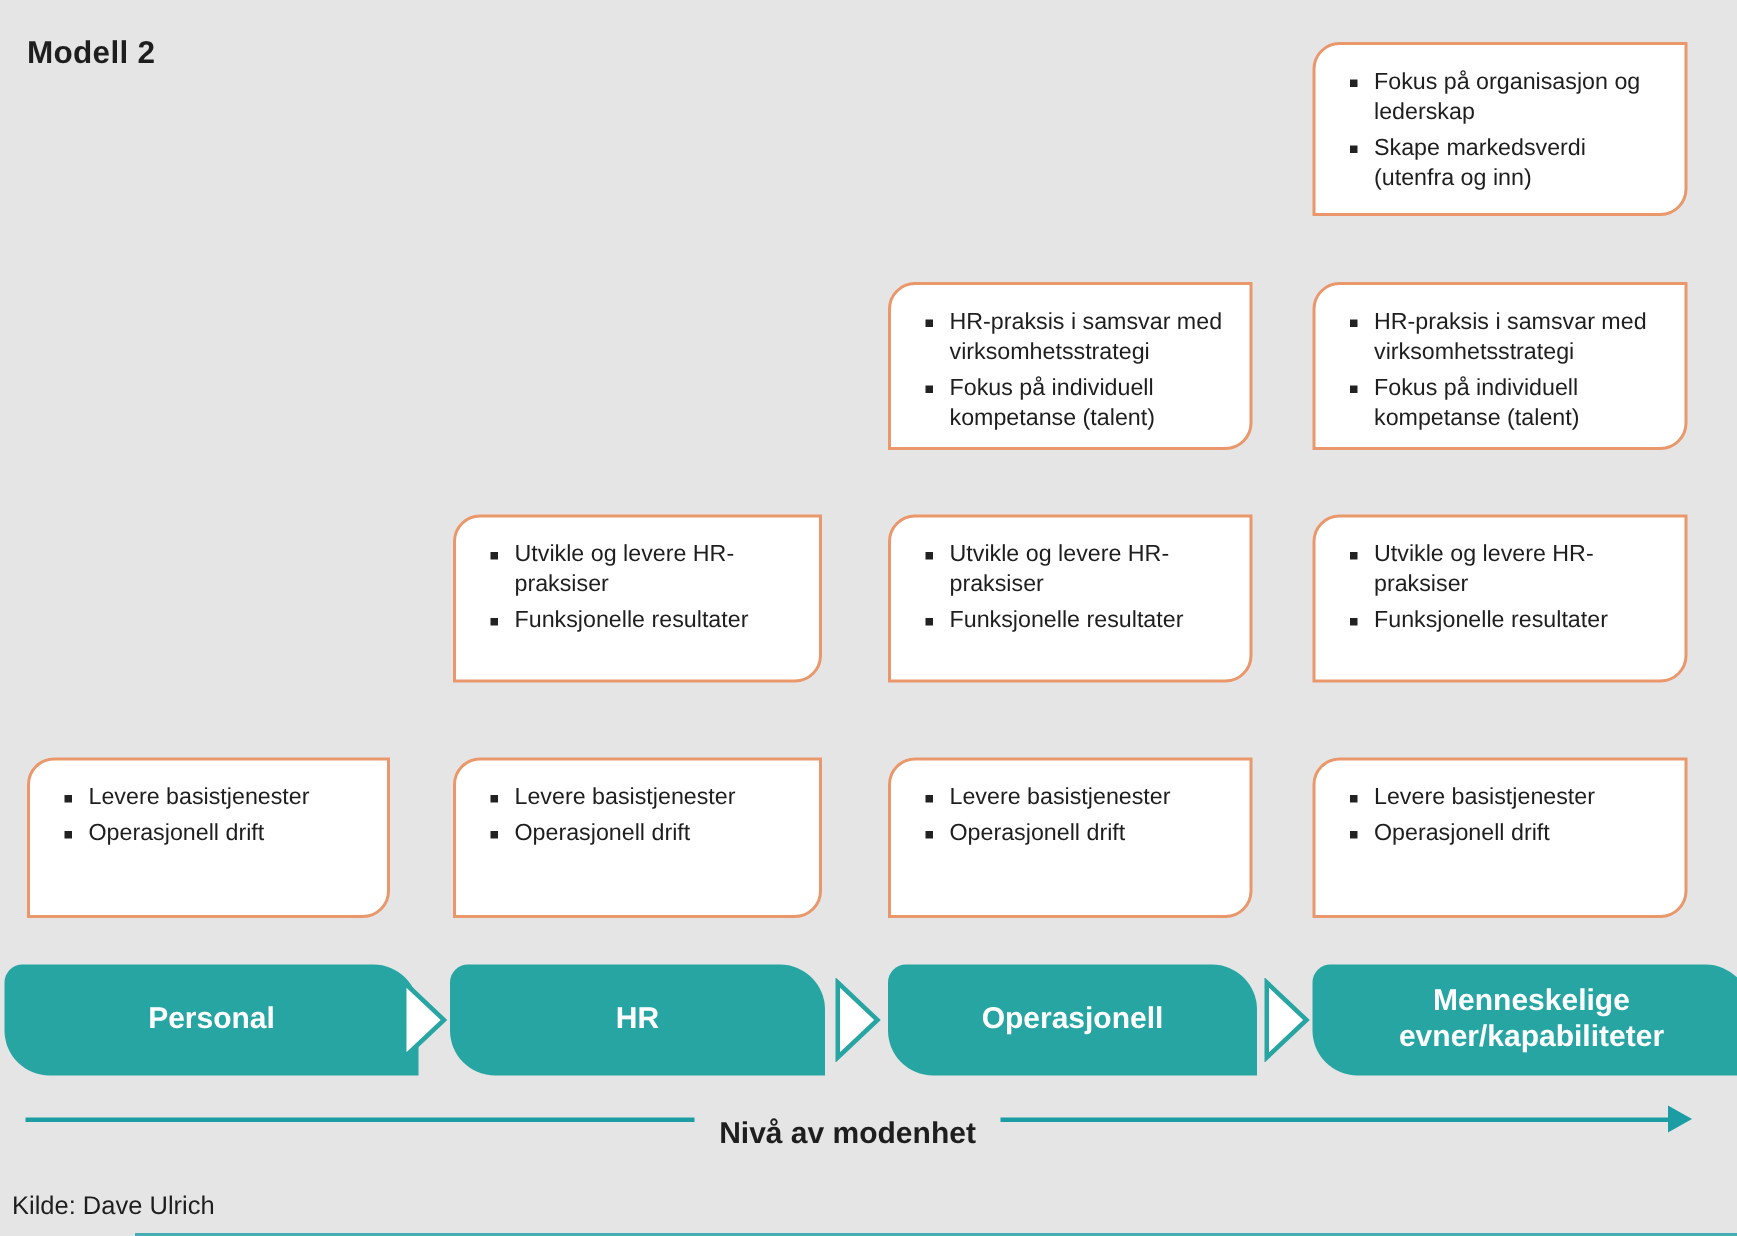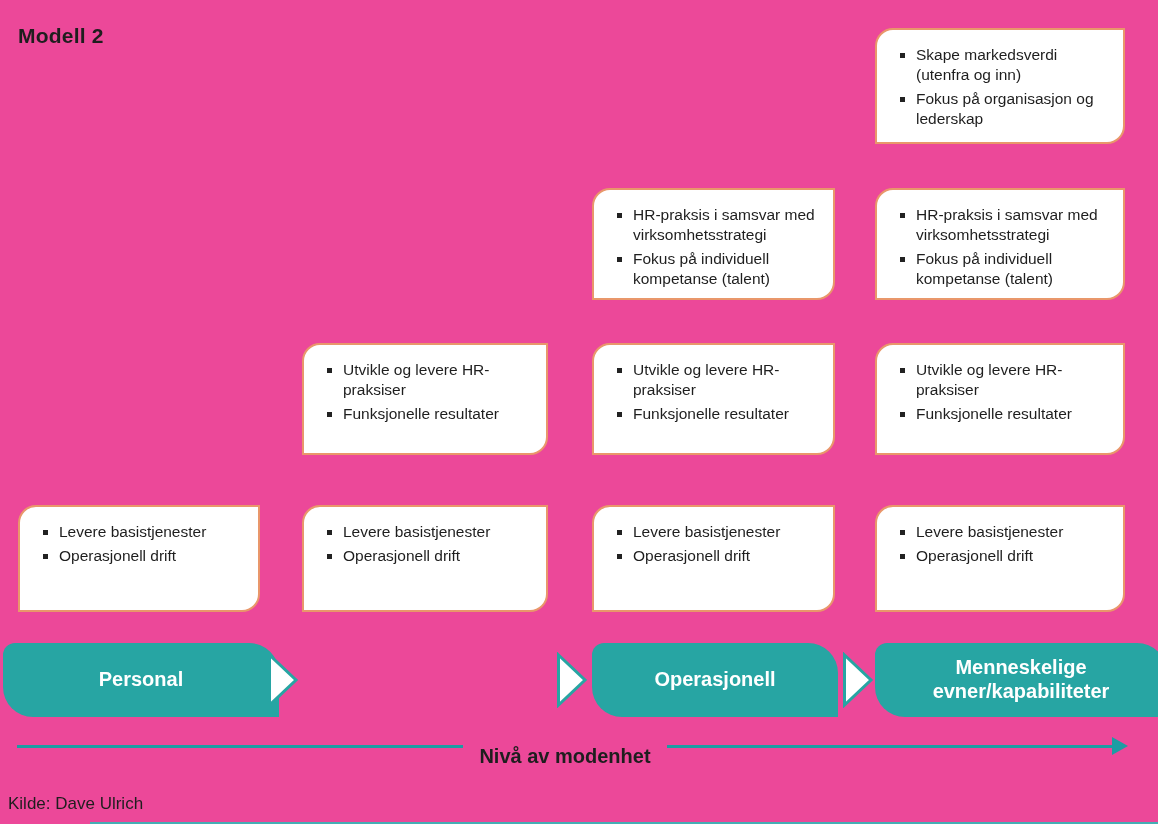--- a/index.html
+++ b/index.html
@@ -1,17 +1,17 @@
 <!DOCTYPE html>
 <html><head>
 <meta charset="utf-8">
 <style>
   html,body { margin:0; padding:0; background:#fff; }
   .page {
-    position:relative; width:1158px; height:824px; background:#ec4899;
+    position:relative; width:1158px; height:824px; background:#e5e5e5;
     font-family:"Liberation Sans", sans-serif; color:#1e1e1e; overflow:hidden;
   }
   .title { position:absolute; left:18px; top:24px; font-size:21px; font-weight:bold; letter-spacing:.2px; }
 
   
   .box {
     position:absolute; box-sizing:border-box; background:#fff;
     border:2px solid #E9976B; border-radius:18px 0 18px 0;
     padding:15px 10px 8px 20px;
   }
@@ -52,22 +52,22 @@
 </style>
 </head>
 <body>
 
 <div class="page">
 
   <div class="title">Modell 2</div>
 
   <div class="box" style="left:875px; top:28px; width:250px; height:116px;">
     <ul>
+      <li>Fokus på organisasjon og lederskap</li>
       <li>Skape markedsverdi (utenfra og inn)</li>
-      <li>Fokus på organisasjon og lederskap</li>
     </ul>
   </div>
 
   <div class="box" style="left:592px; top:188px; width:243px; height:112px;">
     <ul>
       <li>HR-praksis i samsvar med virksomhetsstrategi</li>
       <li>Fokus på individuell kompetanse (talent)</li>
     </ul>
   </div>
   <div class="box" style="left:875px; top:188px; width:250px; height:112px;">
@@ -117,20 +117,23 @@
   <div class="box" style="left:875px; top:505px; width:250px; height:107px;">
     <ul>
       <li>Levere basistjenester</li>
       <li>Operasjonell drift</li>
     </ul>
   </div>
 
   <div class="banner" style="left:3px; width:276px;">
     <span>Personal</span>
   </div>
+  <div class="banner" style="left:300px; width:250px;">
+    <span>HR</span>
+  </div>
   <div class="banner" style="left:592px; width:246px;">
     <span>Operasjonell</span>
   </div>
   <div class="banner" style="left:875px; width:292px;">
     <span>Menneskelige</span>
     <span>evner/kapabiliteter</span>
   </div>
 
   <span class="chevron" style="left:267px;">
     <svg width="32" height="56" viewBox="0 0 32 56">

